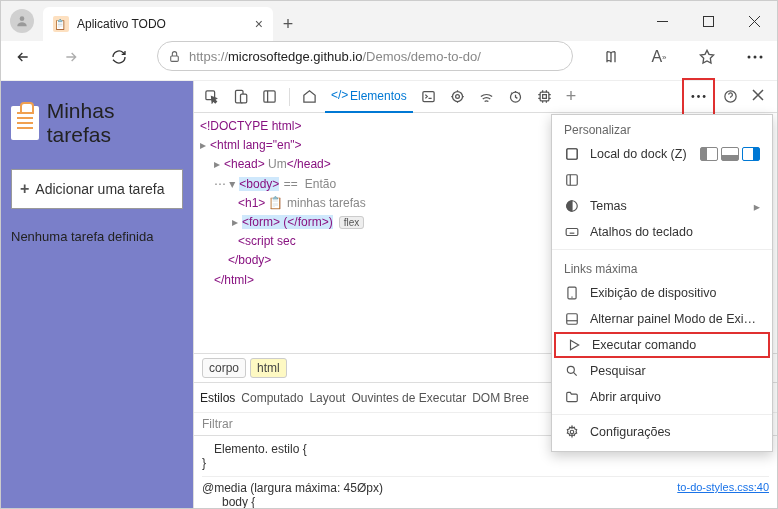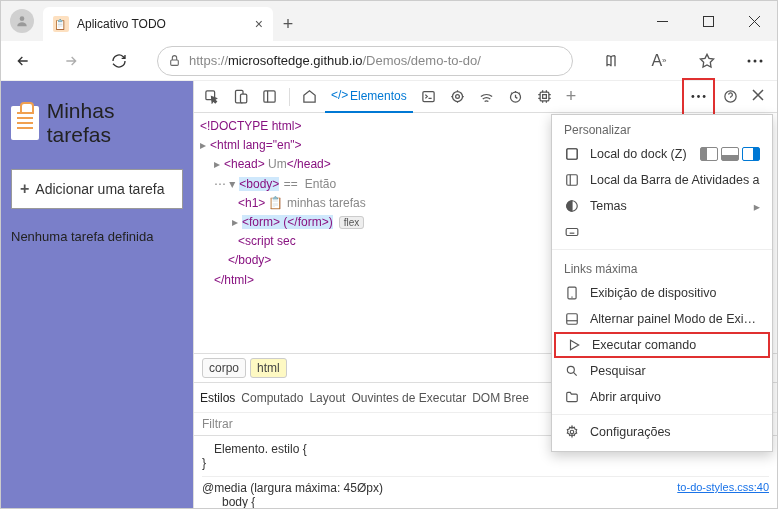--- a/index.html
+++ b/index.html
@@ -12,21 +12,21 @@
 .tab { background: #fff; border-radius: 6px 6px 0 0; height: 34px; margin-top: 6px; display: flex; align-items: center; padding: 0 10px; min-width: 230px; gap:8px; }
 .tab-favicon { width:16px; height:16px; background:#fde0c0; border-radius:2px; display:flex; align-items:center; justify-content:center; font-size:10px; color:#c06000; }
 .tab-title { font-size: 12px; flex:1; color:#222; }
 .tab-close { color:#555; font-size:14px; cursor:pointer; }
 .newtab { width:30px; display:flex; align-items:center; justify-content:center; color:#555; font-size:18px; margin-top:6px; height:34px; }
 .titlebar-spacer { flex:1; }
 .winbtns { display:flex; height:40px; }
 .winbtn { width:46px; display:flex; align-items:center; justify-content:center; color:#333; font-size:13px; }
 
 
-.toolbar { height: 40px; display:flex; align-items:center; padding: 0 6px; gap:16px; background:#fff; border-bottom:1px solid #eee; }
+.toolbar { height: 40px; display:flex; padding: 0 6px; gap:16px; background:#fff; border-bottom:1px solid #eee; }
 .tbtn { width:32px; height:32px; display:flex; align-items:center; justify-content:center; color:#555; border-radius:4px; }
 .addrbar { flex:1; height:30px; border:1px solid #ccc; border-radius:15px; display:flex; align-items:center; padding:0 10px; gap:8px; margin:0 6px; }
 .addrbar .lock { color:#666; font-size:13px; }
 .url { font-size:13px; color:#222; }
 .url .dim { color:#888; }
 
 
 .content { position:absolute; top:80px; left:0; right:0; bottom:0; display:flex; }
 
 
@@ -331,39 +331,39 @@
           <span class="dock-opt right sel"></span>
         </span>
       </div>
       <div class="menu-item">
         <span class="mico">
             <svg width="14" height="14" viewBox="0 0 24 24" fill="none" stroke="#555" stroke-width="2">
               <rect x="3" y="3" width="18" height="18" rx="2"></rect>
               <line x1="9" y1="3" x2="9" y2="21"></line>
             </svg>
           </span>
-        <span class="mlabel">Local da Barra de Atividades a</span>
       </div>
       <div class="menu-item">
         <span class="mico">
             <svg width="14" height="14" viewBox="0 0 24 24" fill="none" stroke="#555" stroke-width="2">
               <circle cx="12" cy="12" r="9"></circle>
               <path d="M12 3a9 9 0 0 0 0 18z" fill="#555"></path>
             </svg>
           </span>
         <span class="mlabel">Temas</span>
         <span class="arrow">▸</span>
       </div>
       <div class="menu-item">
         <span class="mico">
             <svg width="14" height="14" viewBox="0 0 24 24" fill="none" stroke="#555" stroke-width="2">
               <rect x="2" y="6" width="20" height="12" rx="2"></rect>
               <path d="M6 10h0M10 10h0M14 10h0M18 10h0M8 14h8"></path>
             </svg>
           </span>
+        <span class="mlabel">Atalhos do teclado</span>
       </div>
       <hr>
       <div class="menu-head">Links máxima</div>
       <div class="menu-item">
         <span class="mico">
             <svg width="14" height="14" viewBox="0 0 24 24" fill="none" stroke="#555" stroke-width="2">
               <rect x="5" y="2" width="14" height="20" rx="2"></rect>
               <line x1="11" y1="19" x2="13" y2="19"></line>
             </svg>
           </span>

